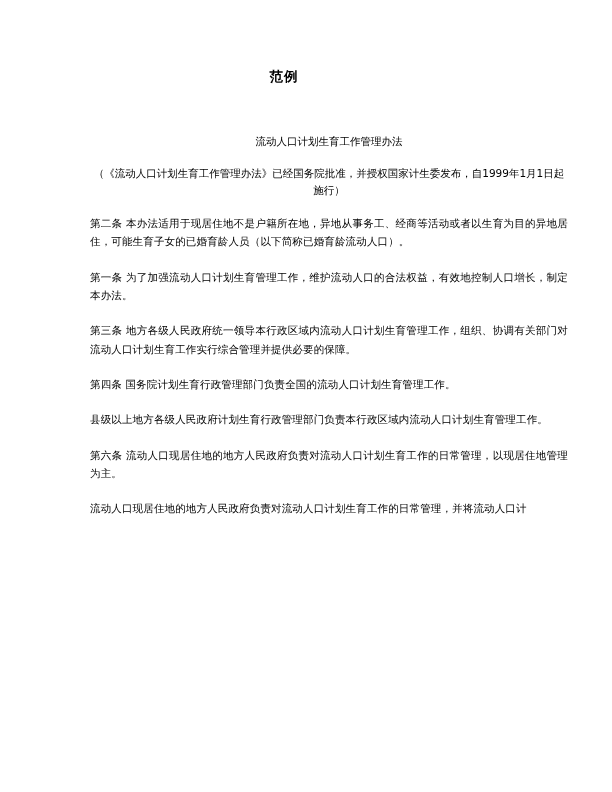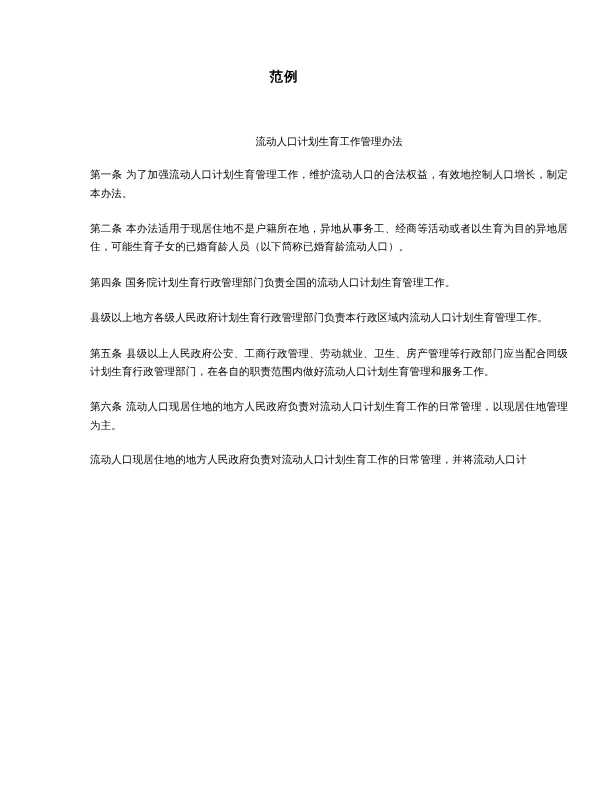--- a/index.html
+++ b/index.html
@@ -55,23 +55,24 @@
 </head>
 <body>
 
 <div class="page">
 
   <h1 class="doc-title">范例</h1>
 
   <div class="content">
 
     <div class="subtitle">流动人口计划生育工作管理办法</div>
+    <div class="subtitle">（《流动人口计划生育工作管理办法》已经国务院批准，并授权国家计生委发布，自1999年1月1日起施行）</div>
 
+    <p class="para">第二条 本办法适用于现居住地不是户籍所在地，异地从事务工、经商等活动或者以生育为目的异地居住，可能生育子女的已婚育龄人员（以下简称已婚育龄流动人口）。</p>
     <p class="para">第一条 为了加强流动人口计划生育管理工作，维护流动人口的合法权益，有效地控制人口增长，制定本办法。</p>
-    <p class="para">第二条 本办法适用于现居住地不是户籍所在地，异地从事务工、经商等活动或者以生育为目的异地居住，可能生育子女的已婚育龄人员（以下简称已婚育龄流动人口）。</p>
+    <p class="para">第三条 地方各级人民政府统一领导本行政区域内流动人口计划生育管理工作，组织、协调有关部门对流动人口计划生育工作实行综合管理并提供必要的保障。</p>
     <p class="para">第四条 国务院计划生育行政管理部门负责全国的流动人口计划生育管理工作。</p>
     <p class="para">县级以上地方各级人民政府计划生育行政管理部门负责本行政区域内流动人口计划生育管理工作。</p>
-    <p class="para">第五条 县级以上人民政府公安、工商行政管理、劳动就业、卫生、房产管理等行政部门应当配合同级计划生育行政管理部门，在各自的职责范围内做好流动人口计划生育管理和服务工作。</p>
     <p class="para">第六条 流动人口现居住地的地方人民政府负责对流动人口计划生育工作的日常管理，以现居住地管理为主。</p>
     <p class="para">流动人口现居住地的地方人民政府负责对流动人口计划生育工作的日常管理，并将流动人口计</p>
 
   </div>
 </div>
 
 </body></html>

